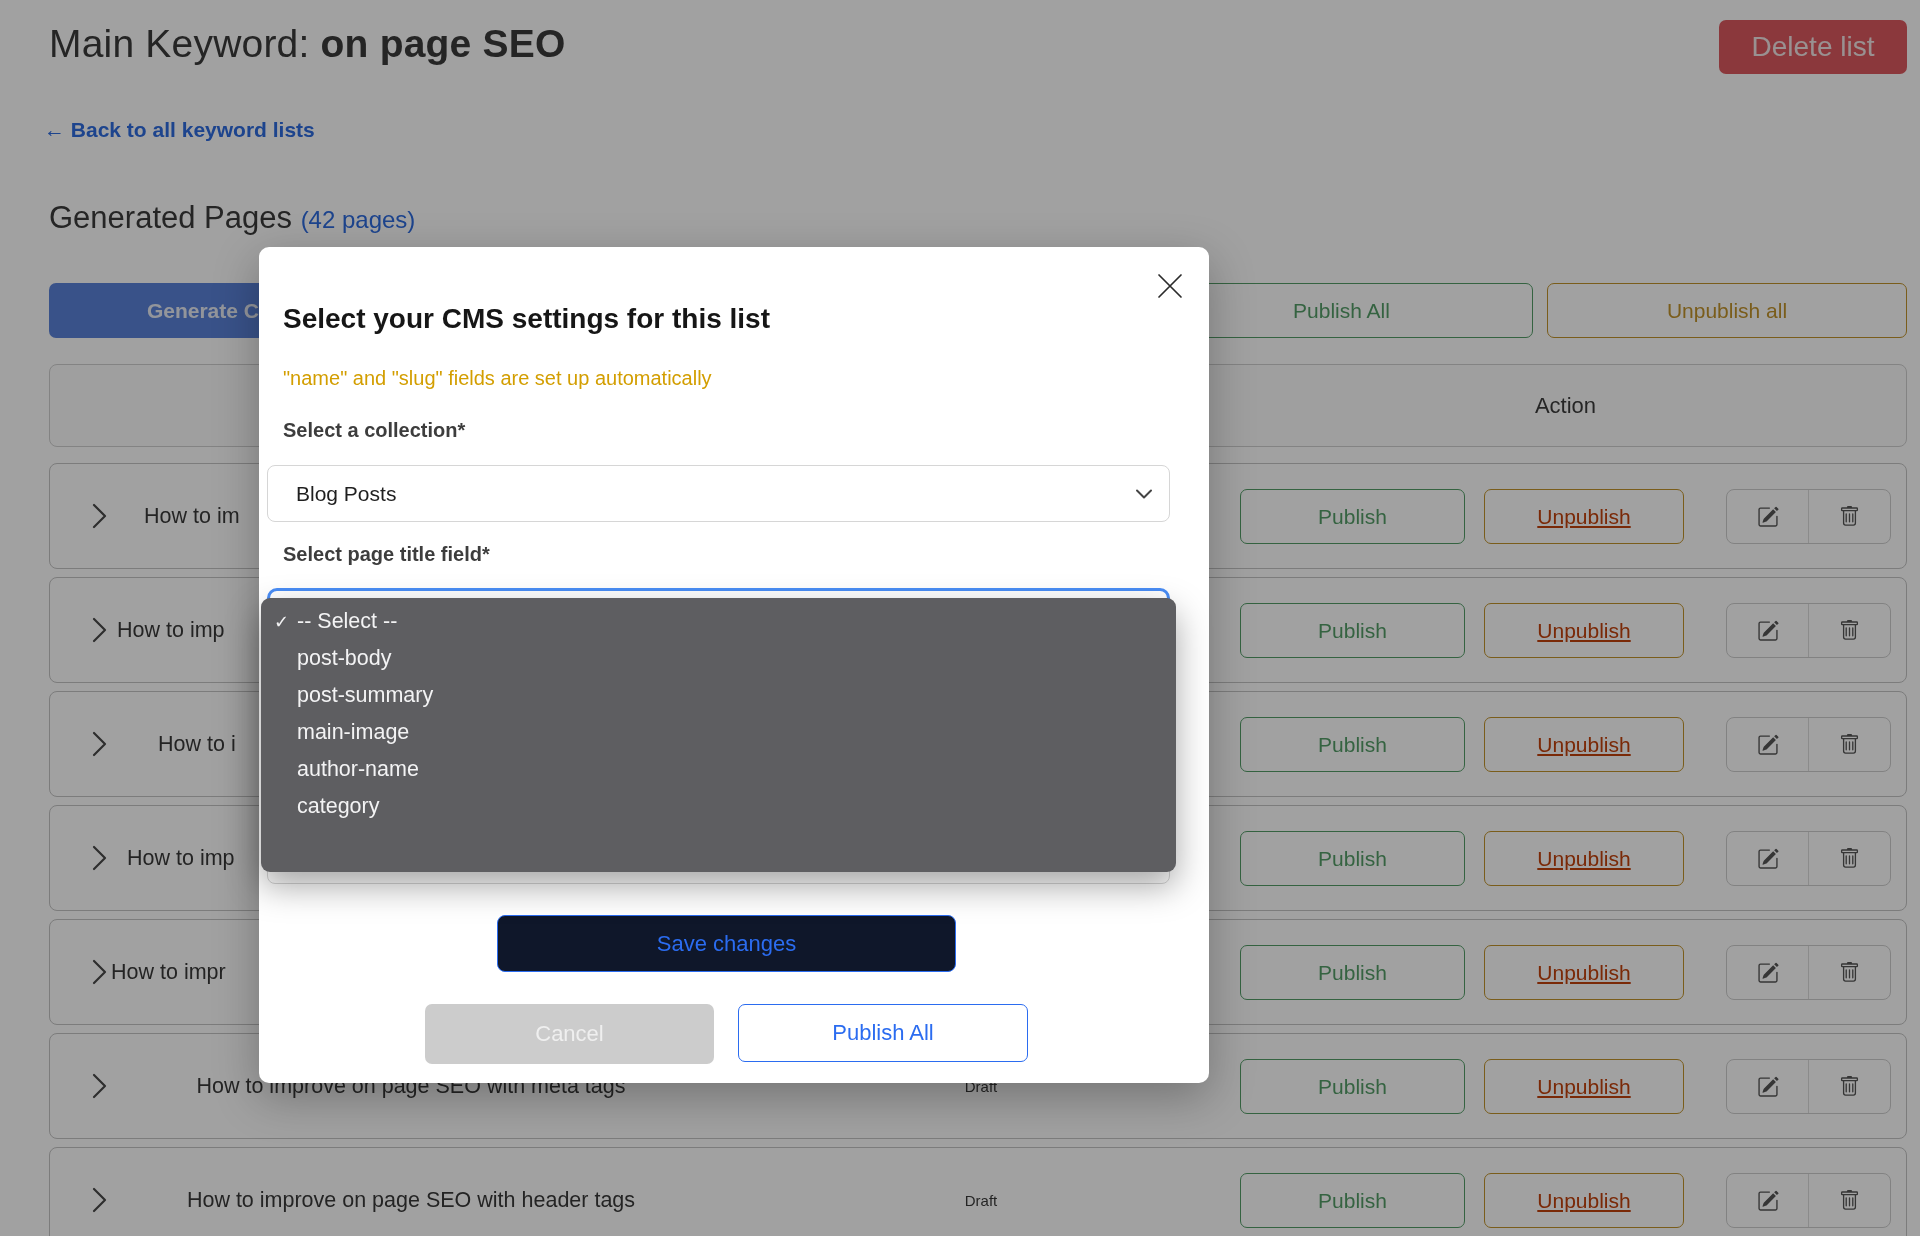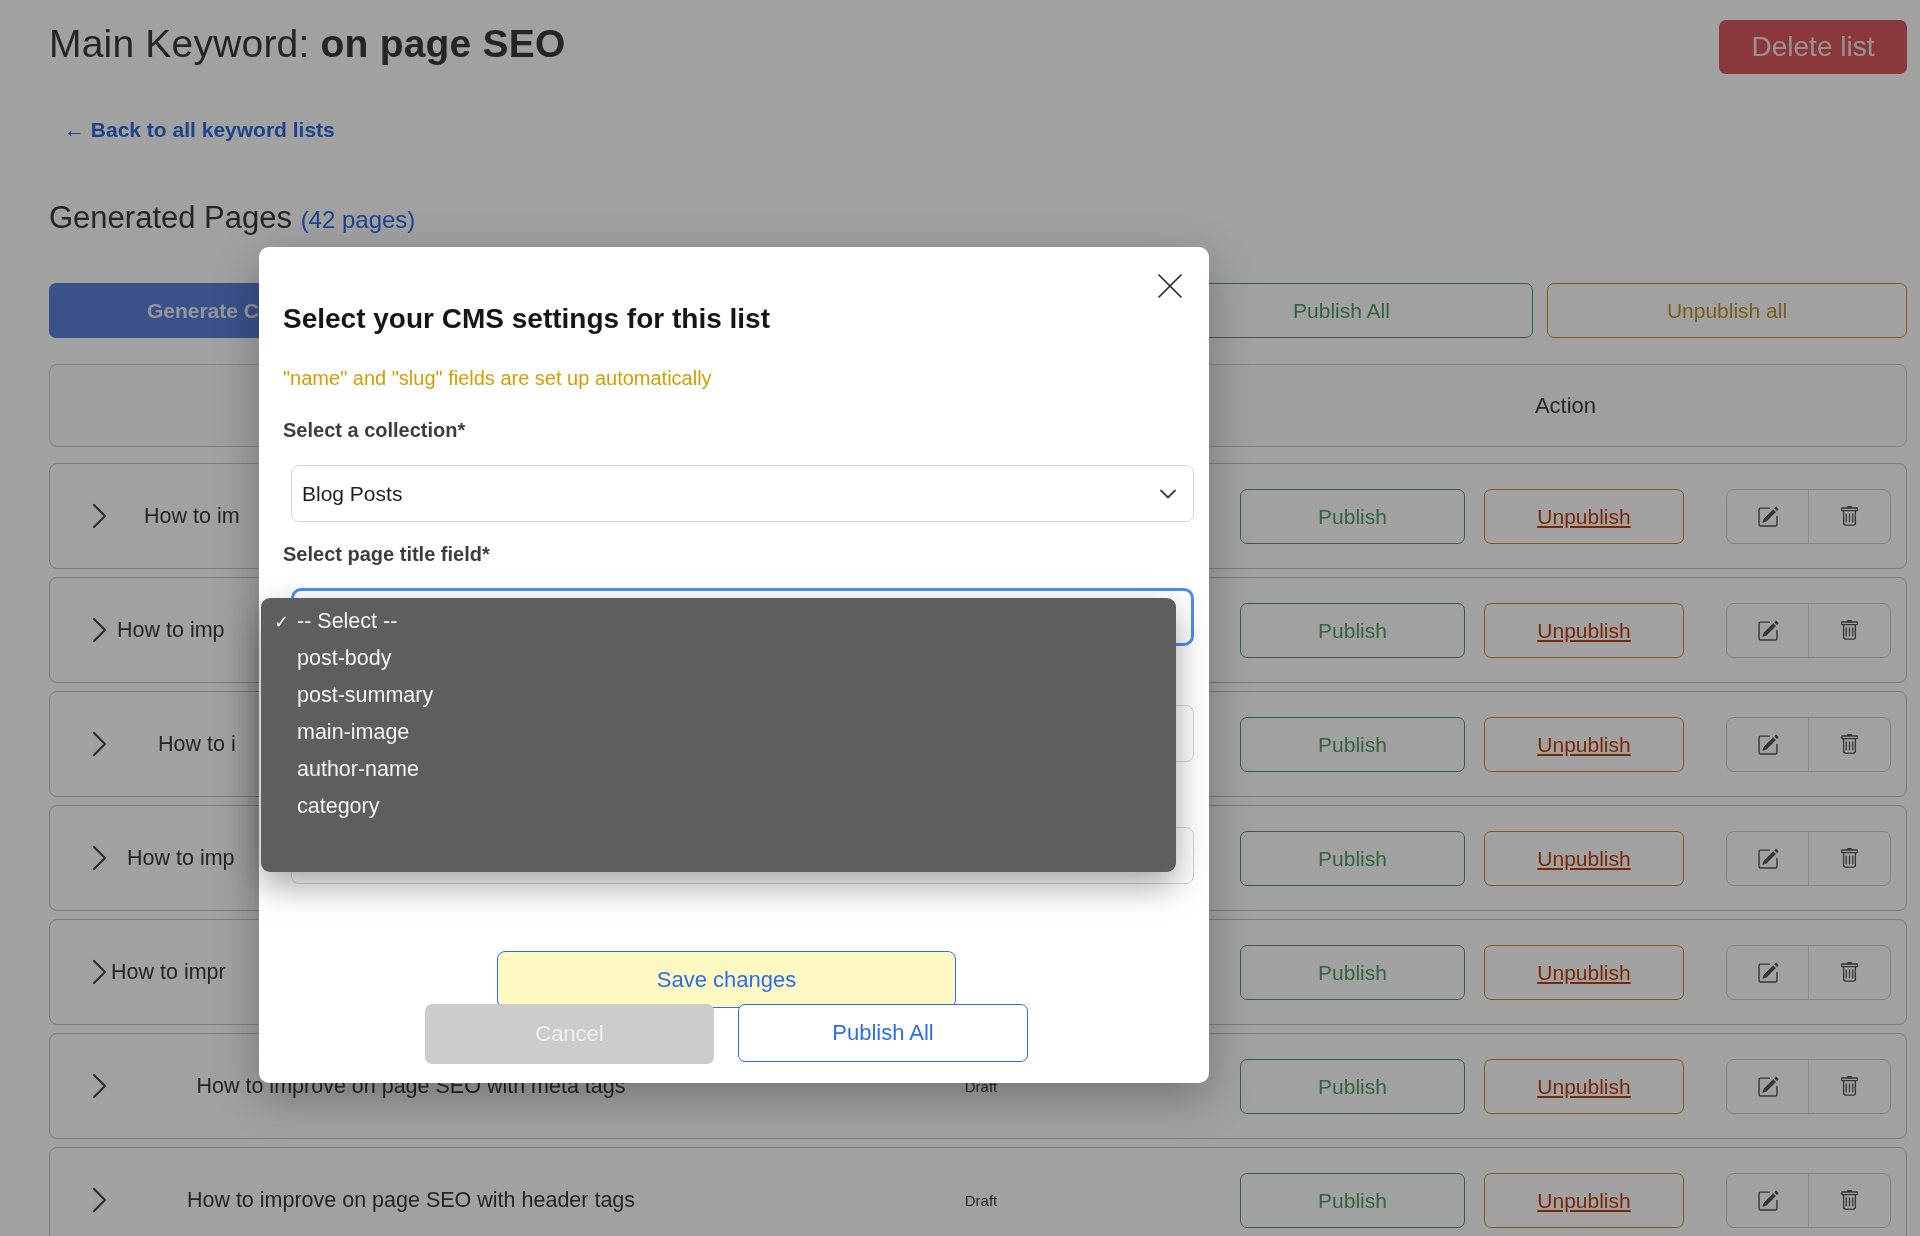--- a/index.html
+++ b/index.html
@@ -10,21 +10,21 @@
   .page { position:absolute; inset:0; background:#fff; }
 
   .page-title { position:absolute; left:49px; top:22px; font-size:39px; color:#3c3c3c;
                 font-weight:500; letter-spacing:.2px; }
   .page-title b { font-weight:700; }
 
   .delete-btn { position:absolute; left:1719px; top:20px; width:188px; height:54px;
                 background:#dd5a60; border:none; border-radius:7px; color:#f3e6e6;
                 font-size:28px; font-family:inherit; }
 
-  .back-link { position:absolute; left:64px; top:118px; font-size:21px; font-weight:700;
+  .back-link { position:absolute; left:44px; top:118px; font-size:21px; font-weight:700;
                color:#2e6ce0; text-decoration:none; }
 
   .section-head { position:absolute; left:49px; top:200px; font-size:31px; font-weight:500;
                   color:#3c3c3c; }
   .section-count { font-size:24px; font-weight:400; color:#2e6ce0; }
 
   
   .toolbar-btn { position:absolute; top:283px; height:55px; border-radius:7px;
                  font-size:21px; font-family:inherit; }
   .generate-btn { left:49px; width:372px; background:#5b83d9; border:none; color:#e9edf5;
@@ -77,40 +77,40 @@
   .modal-close { position:absolute; left:892px; top:20px; width:38px; height:38px;
                  background:none; border:none; display:flex; align-items:center;
                  justify-content:center; }
   .modal-title { position:absolute; left:24px; top:56px; font-size:28px; font-weight:600;
                  color:#161616; }
   .modal-note { position:absolute; left:24px; top:120px; font-size:20px; color:#d39e00; }
   .field-label { position:absolute; left:24px; font-size:20px; font-weight:600; color:#3d3d3d; }
   .lbl-collection { top:172px; }
   .lbl-pagetitle { top:296px; }
 
-  .sel { position:absolute; left:32px; width:903px; height:57px; background:#fff;
+  .sel { position:absolute; left:8px; width:903px; height:57px; background:#fff;
          border:1.4px solid #d6d6d6; border-radius:8px; display:flex; align-items:center;
-         padding:0 10px; font-size:21px; color:#1f1f1f; }
+         padding:0 28px; font-size:21px; color:#1f1f1f; }
   .sel-collection { top:218px; }
   .sel-pagetitle { top:341px; height:58px; border:3px solid #4a8df5; border-radius:10px; }
   .sel-hidden1 { top:458px; }
   .sel-hidden2 { top:580px; }
   .sel-caret { position:absolute; right:16px; top:50%; transform:translateY(-50%); }
 
   
   .dropdown { position:absolute; left:2px; top:351px; width:915px; height:274px;
               background:#5e5e61; border-radius:9px; z-index:5;
               box-shadow:0 14px 34px rgba(0,0,0,.35); padding-top:5px; list-style:none; }
   .dd-option { height:37px; display:flex; align-items:center; padding-left:36px;
                font-size:21.5px; color:#f3f3f4; }
   .dd-option .dd-check { position:absolute; left:13px; width:22px; font-size:18px; }
 
   .save-btn { position:absolute; left:238px; top:668px; width:459px; height:57px;
-              background:#fef9c3; border:1.8px solid #2b6cf0; border-radius:8px;
-              color:#2b6cf0; font-size:22px; font-family:inherit;margin-top:36px; }
+              background:#0f172a; border:1.8px solid #2b6cf0; border-radius:8px;
+              color:#2b6cf0; font-size:22px; font-family:inherit; }
   .cancel-btn { position:absolute; left:166px; top:757px; width:289px; height:60px;
                 background:#cccccc; border:none; border-radius:7px; color:#efefef;
                 font-size:22px; font-family:inherit; }
   .modal-publishall { position:absolute; left:479px; top:757px; width:290px; height:58px;
                       background:#fff; border:1.8px solid #2b6cf0; border-radius:7px;
                       color:#2b6cf0; font-size:22px; font-family:inherit; }
   svg { display:block; }
 </style>
 </head>
 <body>

